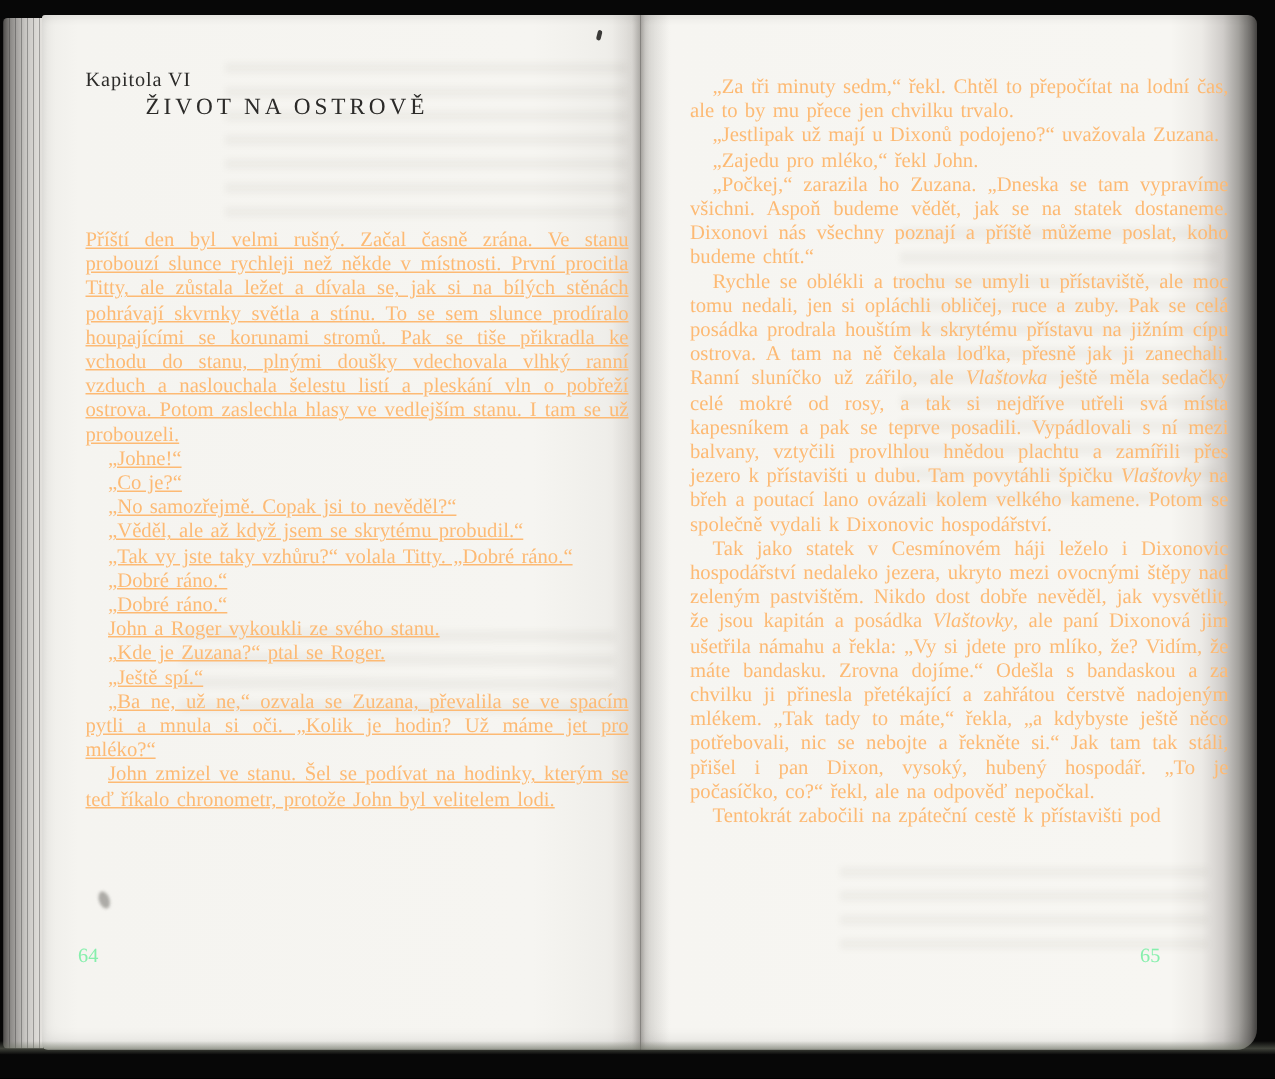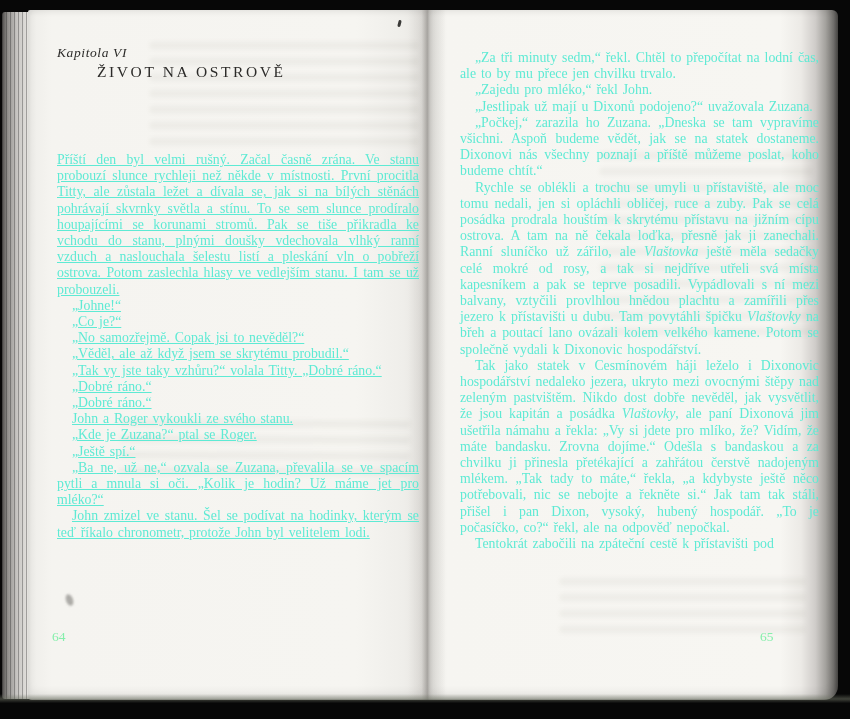--- a/index.html
+++ b/index.html
@@ -46,29 +46,29 @@
       rgba(50,45,40,0.12) 58%, rgba(50,45,40,0) 100%);
     pointer-events: none;
   }
   .bottom-transition {
     position: absolute; left: 0; top: 694px; width: 850px; height: 9px;
     background: linear-gradient(180deg, rgba(110,115,100,0) 0%, rgba(110,115,100,0.55) 55%, #0a0a0a 100%);
   }
   
   .chapter-block { position: absolute; left: 57px; top: 45px; color: #2c2b29; }
   .chapter-label {
-    font-style: italic; font-size: 13.5px; letter-spacing: 0.6px; line-height: 16px;
+    font-size: 13.5px; letter-spacing: 0.6px; line-height: 16px;
   }
   .chapter-title {
     font-size: 15.5px; letter-spacing: 2.6px; line-height: 20px; margin-top: 1px;
     white-space: nowrap;
     margin-left: 40px;
   }
   .body-text {
-    position: absolute; color: #5eead4;
+    position: absolute; color: #fdba74;
     font-size: 13.8px; line-height: 16.2px;
     text-align: justify; word-spacing: 1.4px;
   }
   #body-left  { left: 57px;  top: 152px; width: 362px; text-decoration: underline; }
   #body-right { left: 460px; top: 50px;  width: 359px; }
   .para { margin: 0; }
   .para.indent { text-indent: 15px; }
   .em { font-style: italic; }
   .pagenum {
     position: absolute; top: 629px; color: #86efac; font-size: 13.5px;
@@ -128,22 +128,22 @@
       <p class="para indent"><span>„Dobré ráno.“</span></p>
       <p class="para indent"><span>John a Roger vykoukli ze svého stanu.</span></p>
       <p class="para indent"><span>„Kde je Zuzana?“ ptal se Roger.</span></p>
       <p class="para indent"><span>„Ještě spí.“</span></p>
       <p class="para indent"><span>„Ba ne, už ne,“ ozvala se Zuzana, převalila se ve spacím pytli a mnula si oči. „Kolik je hodin? Už máme jet pro mléko?“</span></p>
       <p class="para indent"><span>John zmizel ve stanu. Šel se podívat na hodinky, kterým se teď říkalo chronometr, protože John byl velitelem lodi.</span></p>
     </div>
 
   <div class="body-text" id="body-right">
       <p class="para indent"><span>„Za tři minuty sedm,“ řekl. Chtěl to přepočítat na lodní čas, ale to by mu přece jen chvilku trvalo.</span></p>
+      <p class="para indent"><span>„Jestlipak už mají u Dixonů podojeno?“ uvažovala Zuzana.</span></p>
       <p class="para indent"><span>„Zajedu pro mléko,“ řekl John.</span></p>
-      <p class="para indent"><span>„Jestlipak už mají u Dixonů podojeno?“ uvažovala Zuzana.</span></p>
       <p class="para indent"><span>„Počkej,“ zarazila ho Zuzana. „Dneska se tam vypravíme všichni. Aspoň budeme vědět, jak se na statek dostaneme. Dixonovi nás všechny poznají a příště můžeme poslat, koho budeme chtít.“</span></p>
       <p class="para indent"><span>Rychle se oblékli a trochu se umyli u přístaviště, ale moc tomu nedali, jen si opláchli obličej, ruce a zuby. Pak se celá posádka prodrala houštím k skrytému přístavu na jižním cípu ostrova. A tam na ně čekala loďka, přesně jak ji zanechali. Ranní sluníčko už zářilo, ale </span><span class="em">Vlaštovka</span><span> ještě měla sedačky celé mokré od rosy, a tak si nejdříve utřeli svá místa kapesníkem a pak se teprve posadili. Vypádlovali s ní mezi balvany, vztyčili provlhlou hnědou plachtu a zamířili přes jezero k přístavišti u dubu. Tam povytáhli špičku </span><span class="em">Vlaštovky</span><span> na břeh a poutací lano ovázali kolem velkého kamene. Potom se společně vydali k Dixonovic hospodářství.</span></p>
       <p class="para indent"><span>Tak jako statek v Cesmínovém háji leželo i Dixonovic hospodářství nedaleko jezera, ukryto mezi ovocnými štěpy nad zeleným pastvištěm. Nikdo dost dobře nevěděl, jak vysvětlit, že jsou kapitán a posádka </span><span class="em">Vlaštovky</span><span>, ale paní Dixonová jim ušetřila námahu a řekla: „Vy si jdete pro mlíko, že? Vidím, že máte bandasku. Zrovna dojíme.“ Odešla s bandaskou a za chvilku ji přinesla přetékající a zahřátou čerstvě nadojeným mlékem. „Tak tady to máte,“ řekla, „a kdybyste ještě něco potřebovali, nic se nebojte a řekněte si.“ Jak tam tak stáli, přišel i pan Dixon, vysoký, hubený hospodář. „To je počasíčko, co?“ řekl, ale na odpověď nepočkal.</span></p>
       <p class="para indent"><span>Tentokrát zabočili na zpáteční cestě k přístavišti pod</span></p>
     </div>
 
   <div class="pagenum" id="pagenum-left">64</div>
   <div class="pagenum" id="pagenum-right">65</div>
 
   <div class="ink-speck"></div>

